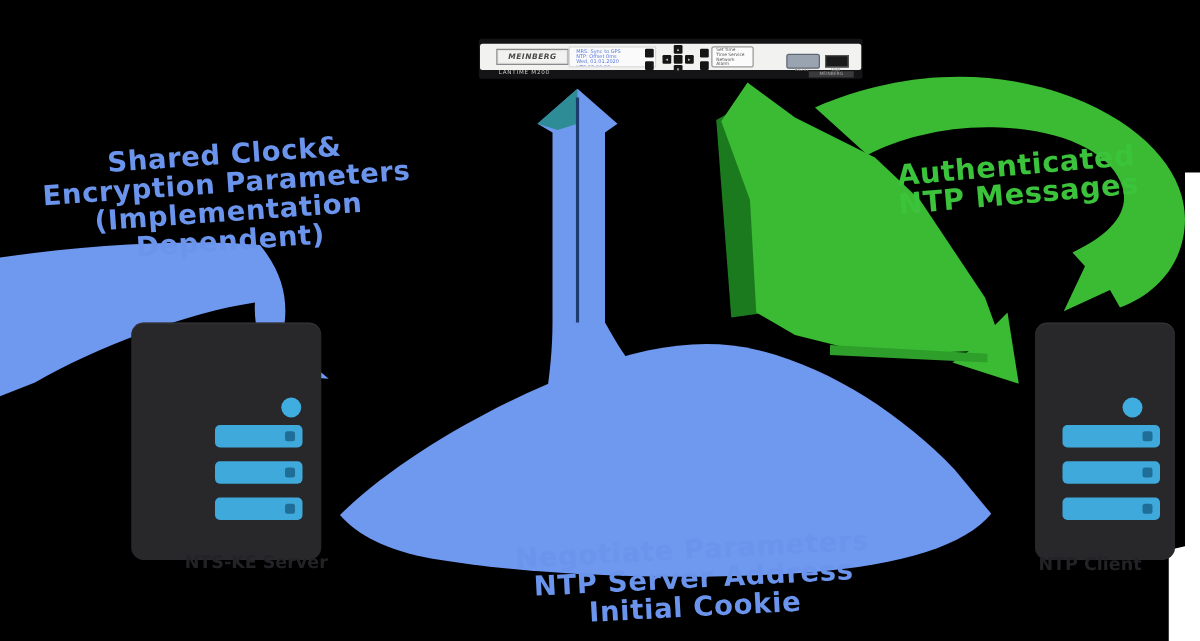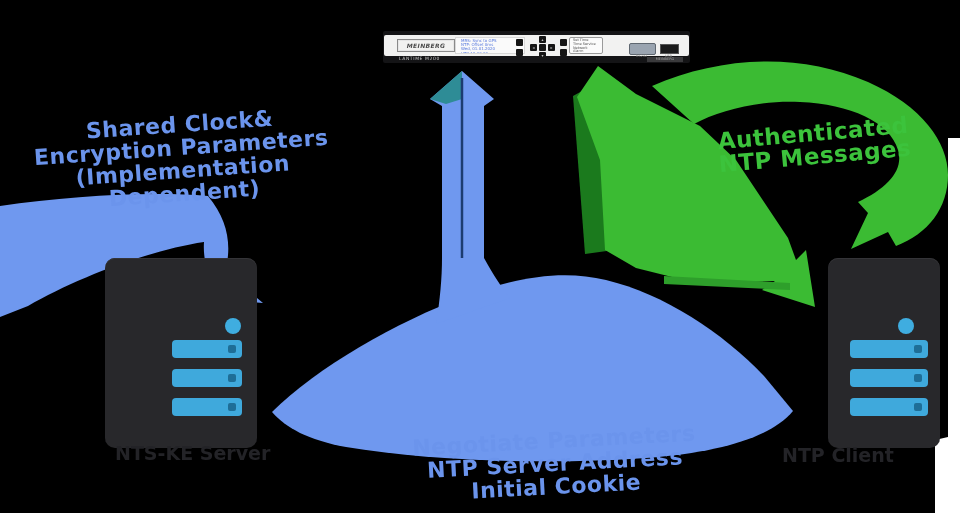--- a/index.html
+++ b/index.html
@@ -16,21 +16,21 @@
   .lbl-negotiate{left:413px;top:429px;width:284px;color:#6B94EC;transform:rotate(-3deg);}
   .bigLabel span{display:block;}
 
   
   .server{position:absolute;background:#28282B;border-radius:10px;box-shadow:inset 0 1px 0 #343438;}
   .srv-left{left:105px;top:258px;width:152px;height:190px;}
   .srv-right{left:828px;top:258px;width:112px;height:190px;}
   .pwr{position:absolute;width:16px;height:16px;border-radius:50%;background:#3FADE0;}
   .bay{position:absolute;width:70px;height:18px;border-radius:4px;background:#3FA9DC;}
   .bay .glyph{position:absolute;right:6px;top:5px;width:8px;height:8px;background:#1E6E97;border-radius:2px;}
-  .srvCaption{position:absolute;font-weight:bold;font-size:19px;color:#232327;text-align:left;width:180px;}
+  .srvCaption{position:absolute;font-weight:bold;font-size:14px;color:#232327;text-align:center;width:180px;}
 
   
   .device{position:absolute;left:383px;top:31px;width:307px;height:32px;background:#141416;border-radius:2px;}
   .device .face{position:absolute;left:1px;top:4px;width:305px;height:21px;background:#F2F2F1;border-radius:2px;}
   .device .logo{position:absolute;left:14px;top:8px;width:56px;height:11px;border:1px solid #8A8A8A;
                 box-shadow:inset 0 0 0 1px #E6E6E6;display:flex;align-items:center;justify-content:center;
                 font-size:6px;font-style:italic;font-weight:bold;color:#4A4A4A;letter-spacing:.4px;}
   .device .lcd{position:absolute;left:72px;top:6px;width:70px;height:17px;background:#FAFAFA;border:1px solid #D8D8D8;
                overflow:hidden;padding:1px 0 0 5px;box-sizing:border-box;}
   .device .lcd div{font-size:4px;line-height:4.2px;color:#5577DD;white-space:nowrap;}

